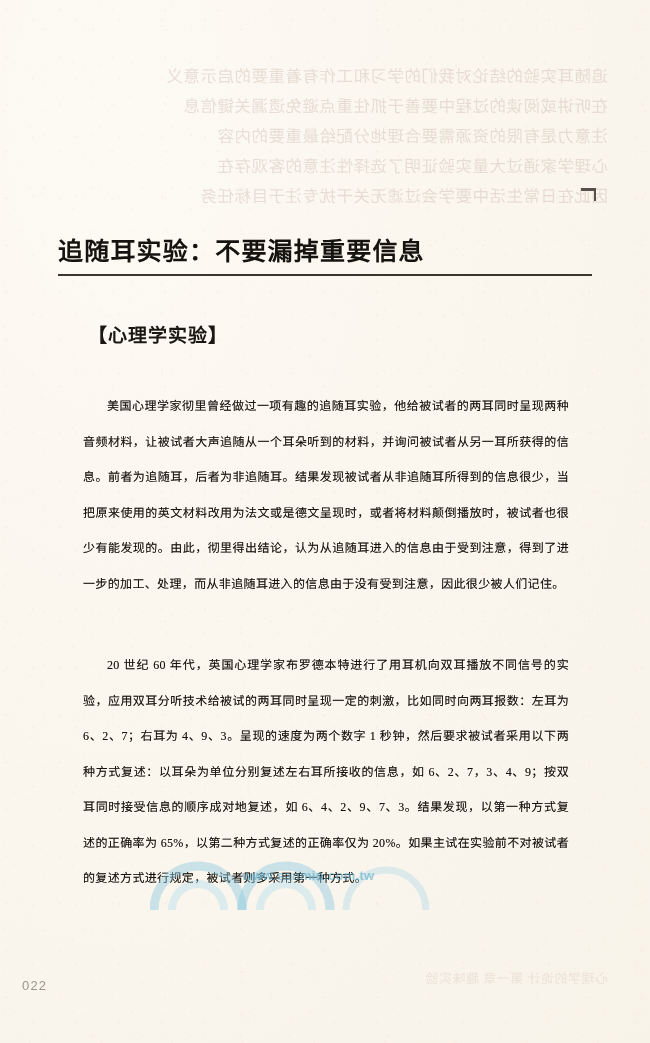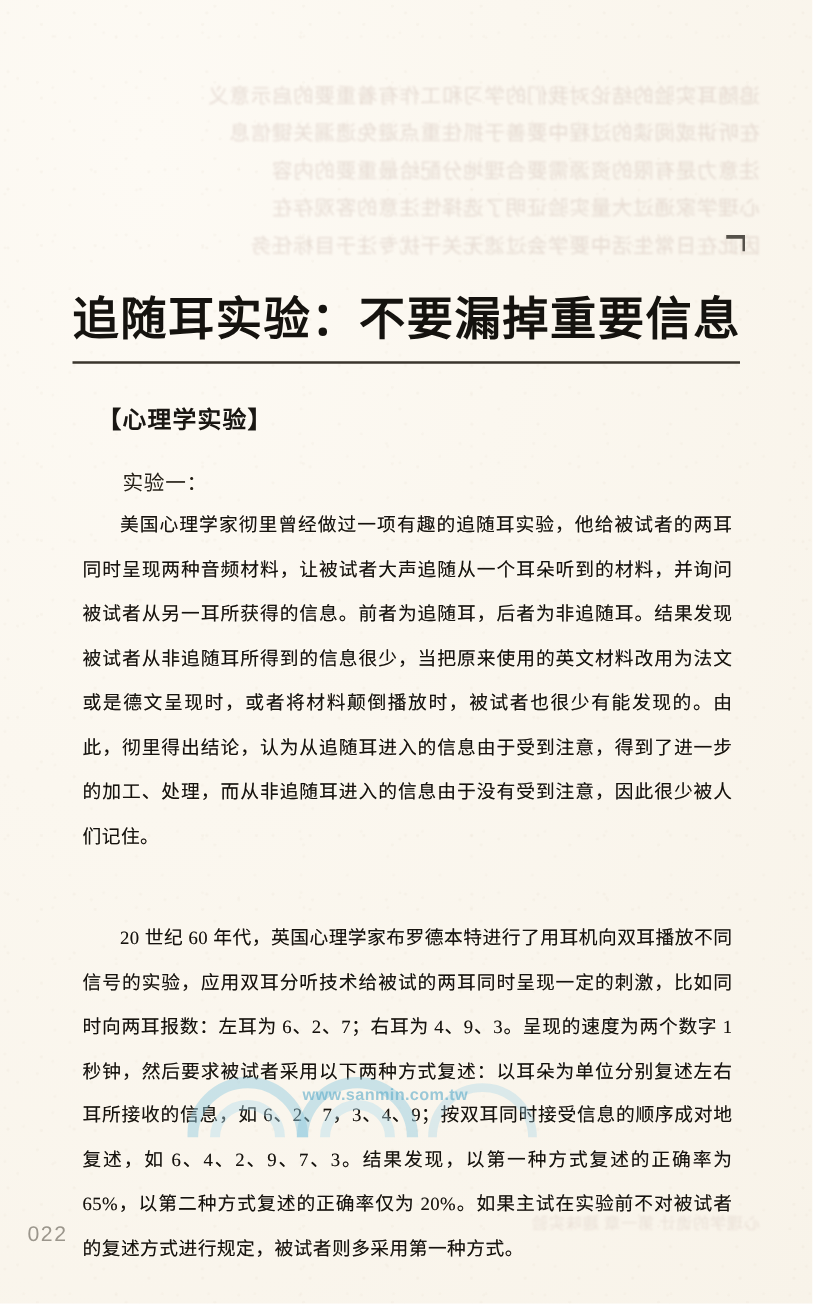--- a/index.html
+++ b/index.html
@@ -85,40 +85,40 @@
   }
 
   
   #title-block {
     position: absolute;
     left: 58px;
     top: 236px;
     width: 534px;
   }
   #page-title {
-    font-family: Liberation Mono, monospace;
-    font-weight: bold;
-    font-size: 37px;
+    font-family: Liberation Serif, serif;
+    font-weight: bold;
+    font-size: 25px;
     letter-spacing: 1.2px;
     color: #15130f;
     line-height: 1.25;
     margin: 0;
     white-space: nowrap;
   }
   #title-rule {
     margin-top: 7px;
     height: 1.6px;
     background: #3a352d;
     width: 100%;
   }
 
   
   #section-heading {
     position: absolute;
-    left: 78px;
+    left: 88px;
     top: 320px;
     font-family: "Liberation Serif", "DejaVu Serif", serif;
     font-weight: bold;
     font-size: 19px;
     letter-spacing: 1px;
     color: #1a1713;
     white-space: nowrap;
   }
 
   
@@ -130,28 +130,28 @@
   }
   .exp-label {
     font-size: 16.5px;
     color: #262118;
     letter-spacing: .6px;
     text-indent: 32px;
     line-height: 30px;
     margin: 0 0 2px 0;
   }
   .para {
-    font-size: 15px;
+    font-size: 12px;
     color: #15120d;
     letter-spacing: .35px;
     line-height: 35.5px;
     text-align: justify;
     text-justify: inter-character;
     text-indent: 2em;
-    margin: 0;
+    margin: 17px;
     text-shadow: 0 0 .45px rgba(30,25,18,.45);
   }
   #exp-one-block { margin-bottom: 46px; }
 
   
   #watermark {
     position: absolute;
     left: 150px;
     top: 818px;
     width: 390px;
@@ -186,21 +186,21 @@
     color: rgba(96, 172, 202, .62);
     white-space: nowrap;
   }
 
   
   #page-number {
     position: absolute;
     left: 22px;
     top: 978px;
     font-family: "Liberation Sans", "DejaVu Sans", sans-serif;
-    font-size: 17px;
+    font-size: 13px;
     letter-spacing: 1.2px;
     color: #9b968c;
   }
 </style>
 </head>
 <body>
 
 <div id="page">
 
   <div id="paper-grain"></div>
@@ -218,21 +218,20 @@
   <div id="title-block">
     <h1 id="page-title">追随耳实验：不要漏掉重要信息</h1>
     <div id="title-rule"></div>
   </div>
 
   <div id="section-heading">【心理学实验】</div>
 
   <div id="body-text">
 
     <div id="exp-one-block">
-      <p class="exp-label">实验一：</p>
       <p class="para">美国心理学家彻里曾经做过一项有趣的追随耳实验，他给被试者的两耳同时呈现两种音频材料，让被试者大声追随从一个耳朵听到的材料，并询问被试者从另一耳所获得的信息。前者为追随耳，后者为非追随耳。结果发现被试者从非追随耳所得到的信息很少，当把原来使用的英文材料改用为法文或是德文呈现时，或者将材料颠倒播放时，被试者也很少有能发现的。由此，彻里得出结论，认为从追随耳进入的信息由于受到注意，得到了进一步的加工、处理，而从非追随耳进入的信息由于没有受到注意，因此很少被人们记住。</p>
     </div>
 
     <div id="exp-two-block">
       <p class="para">20 世纪 60 年代，英国心理学家布罗德本特进行了用耳机向双耳播放不同信号的实验，应用双耳分听技术给被试的两耳同时呈现一定的刺激，比如同时向两耳报数：左耳为 6、2、7；右耳为 4、9、3。呈现的速度为两个数字 1 秒钟，然后要求被试者采用以下两种方式复述：以耳朵为单位分别复述左右耳所接收的信息，如 6、2、7，3、4、9；按双耳同时接受信息的顺序成对地复述，如 6、4、2、9、7、3。结果发现，以第一种方式复述的正确率为 65%，以第二种方式复述的正确率仅为 20%。如果主试在实验前不对被试者的复述方式进行规定，被试者则多采用第一种方式。</p>
     </div>
 
   </div>
 
   <div id="watermark">

